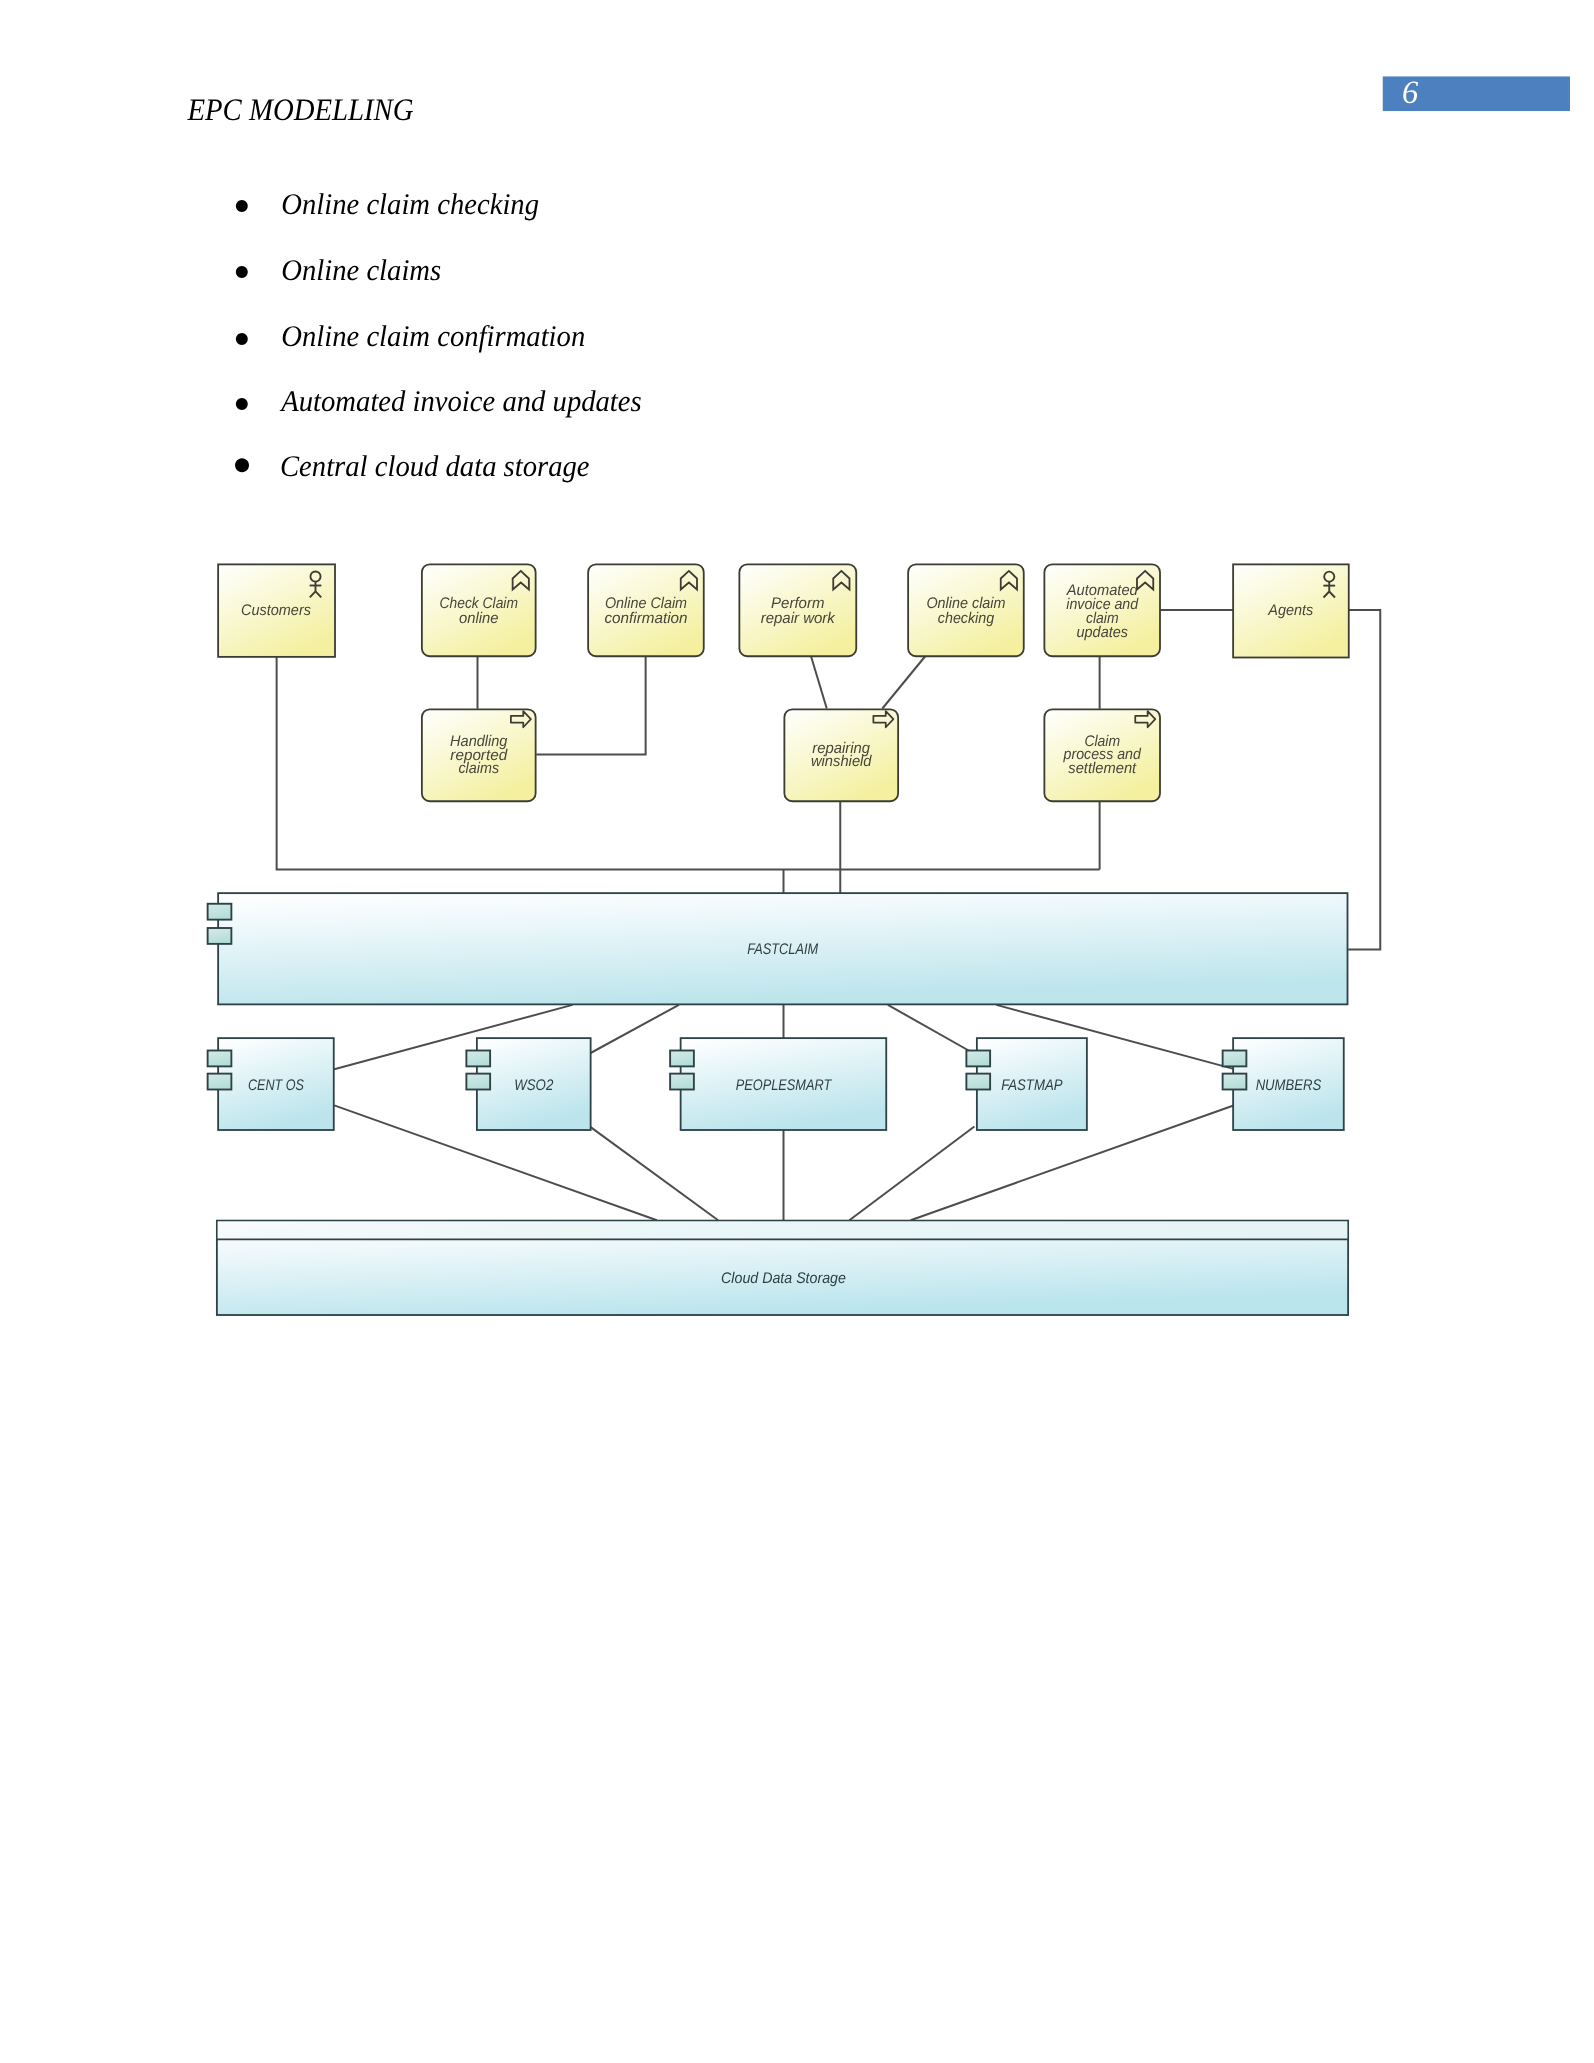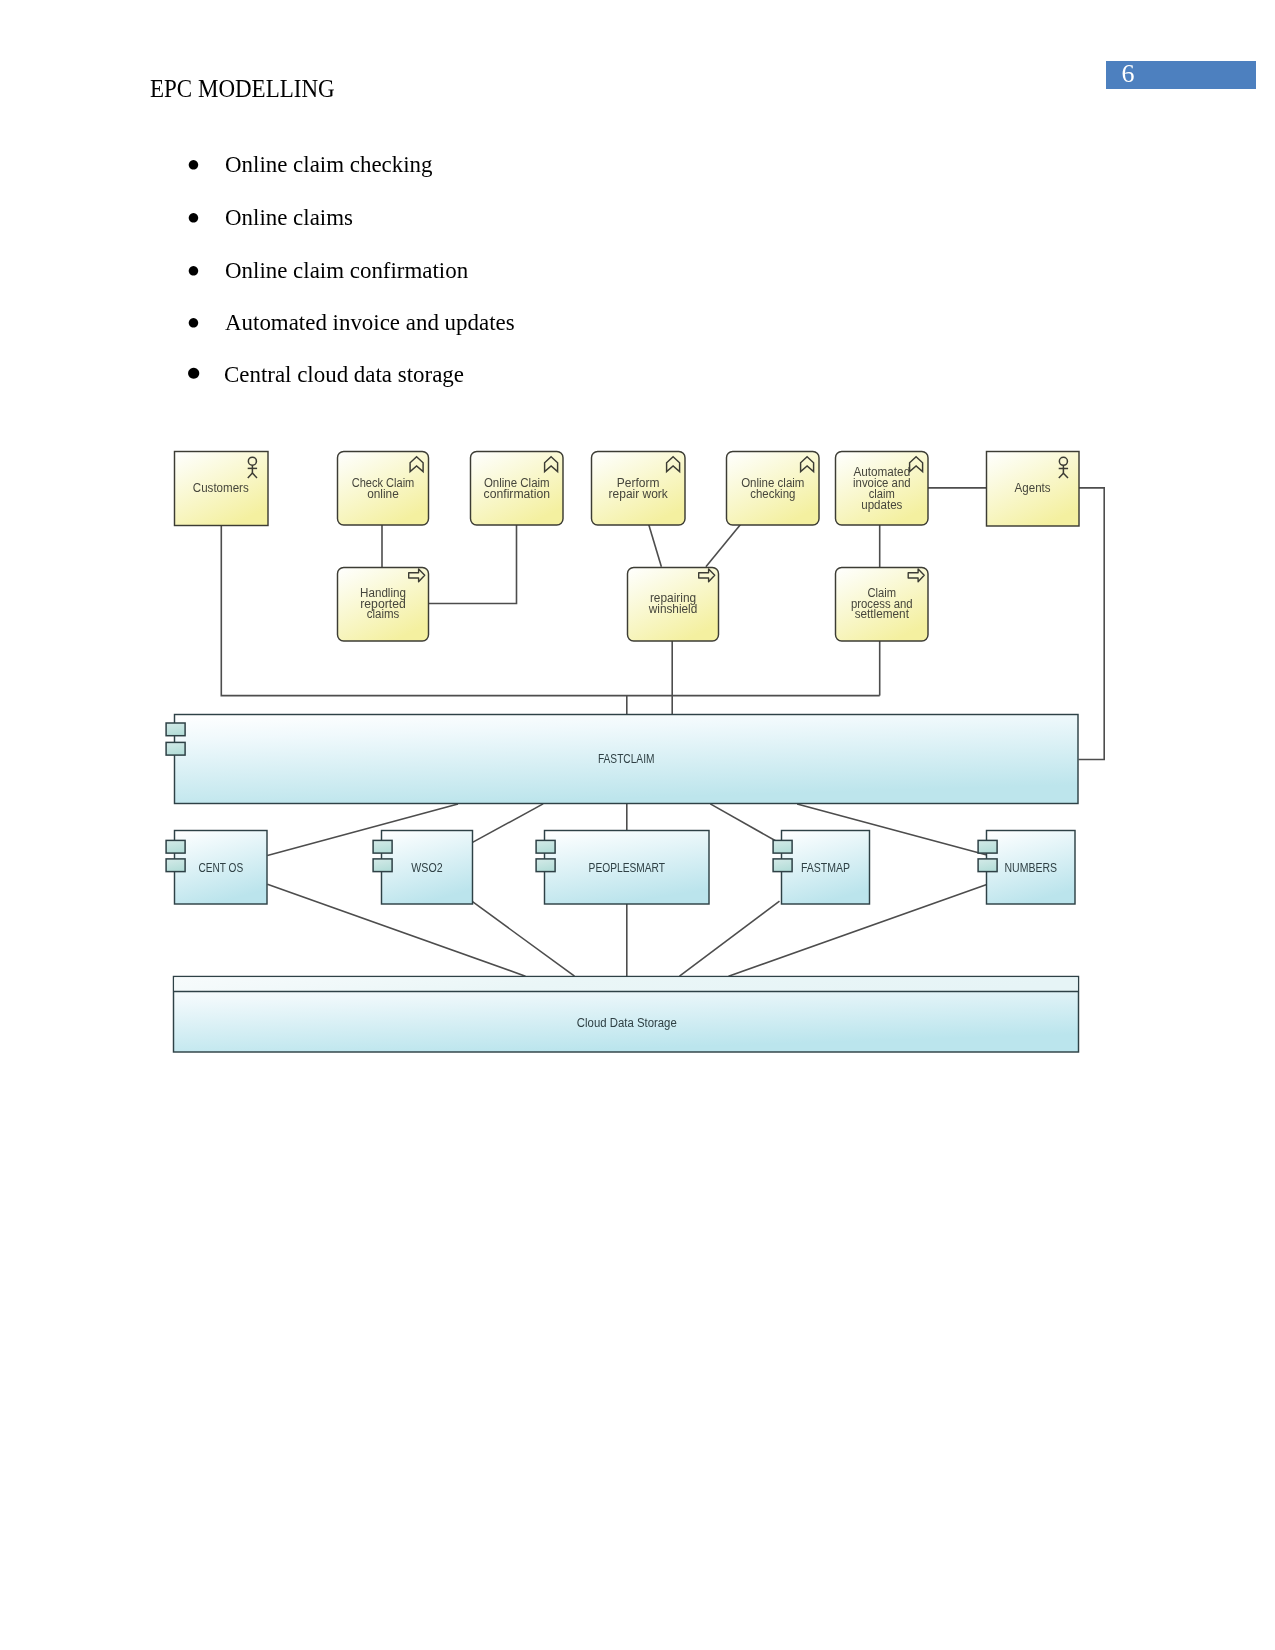--- a/index.html
+++ b/index.html
@@ -1,18 +1,18 @@
 <!DOCTYPE html>
 <html><head>
 <meta charset="utf-8">
 <title>EPC MODELLING</title>
 <style>
   html,body{margin:0;padding:0;}
   body{width:1275px;height:1650px;background:#ffffff;font-family:"Liberation Serif",serif;position:relative;overflow:hidden;}
-  .page{position:absolute;left:0;top:0;width:1275px;height:1618px;background:#fff;}
+  .page{position:absolute;left:0;top:0;width:1275px;height:1618px;background:#fff;font-style:italic;}
   .hdr-title{position:absolute;left:150px;top:76px;font-family:"Liberation Serif",serif;font-size:25px;color:#000;white-space:nowrap;line-height:1;transform:scaleX(0.92);transform-origin:left top;}
   .pagenum{position:absolute;left:1106px;top:61px;width:150px;height:28px;}
   .pagenum .num{position:absolute;left:15.5px;top:-0.5px;font-family:"Liberation Serif",serif;font-size:26px;color:#ffffff;line-height:1;}
   .bullets{position:absolute;left:0;top:0;width:1275px;}
   .bullet-row{position:absolute;left:188px;width:900px;height:30px;}
   .bullet-row .dot{position:absolute;left:0;top:0;font-family:"DejaVu Sans",sans-serif;font-size:12.5px;color:#000;line-height:24px;}
   .bullet-row .txt{position:absolute;left:37.2px;top:0;font-family:"Liberation Serif",serif;font-size:24px;color:#000;line-height:24px;white-space:nowrap;transform:scaleX(0.955);transform-origin:left top;}
   svg.diagram{position:absolute;left:0;top:0;width:1275px;height:1650px;}
   .dlabel{font-family:"Liberation Sans",sans-serif;font-size:12.3px;fill:#46463c;}
   .alabel{font-family:"Liberation Sans",sans-serif;font-size:12.3px;fill:#2f4044;}

